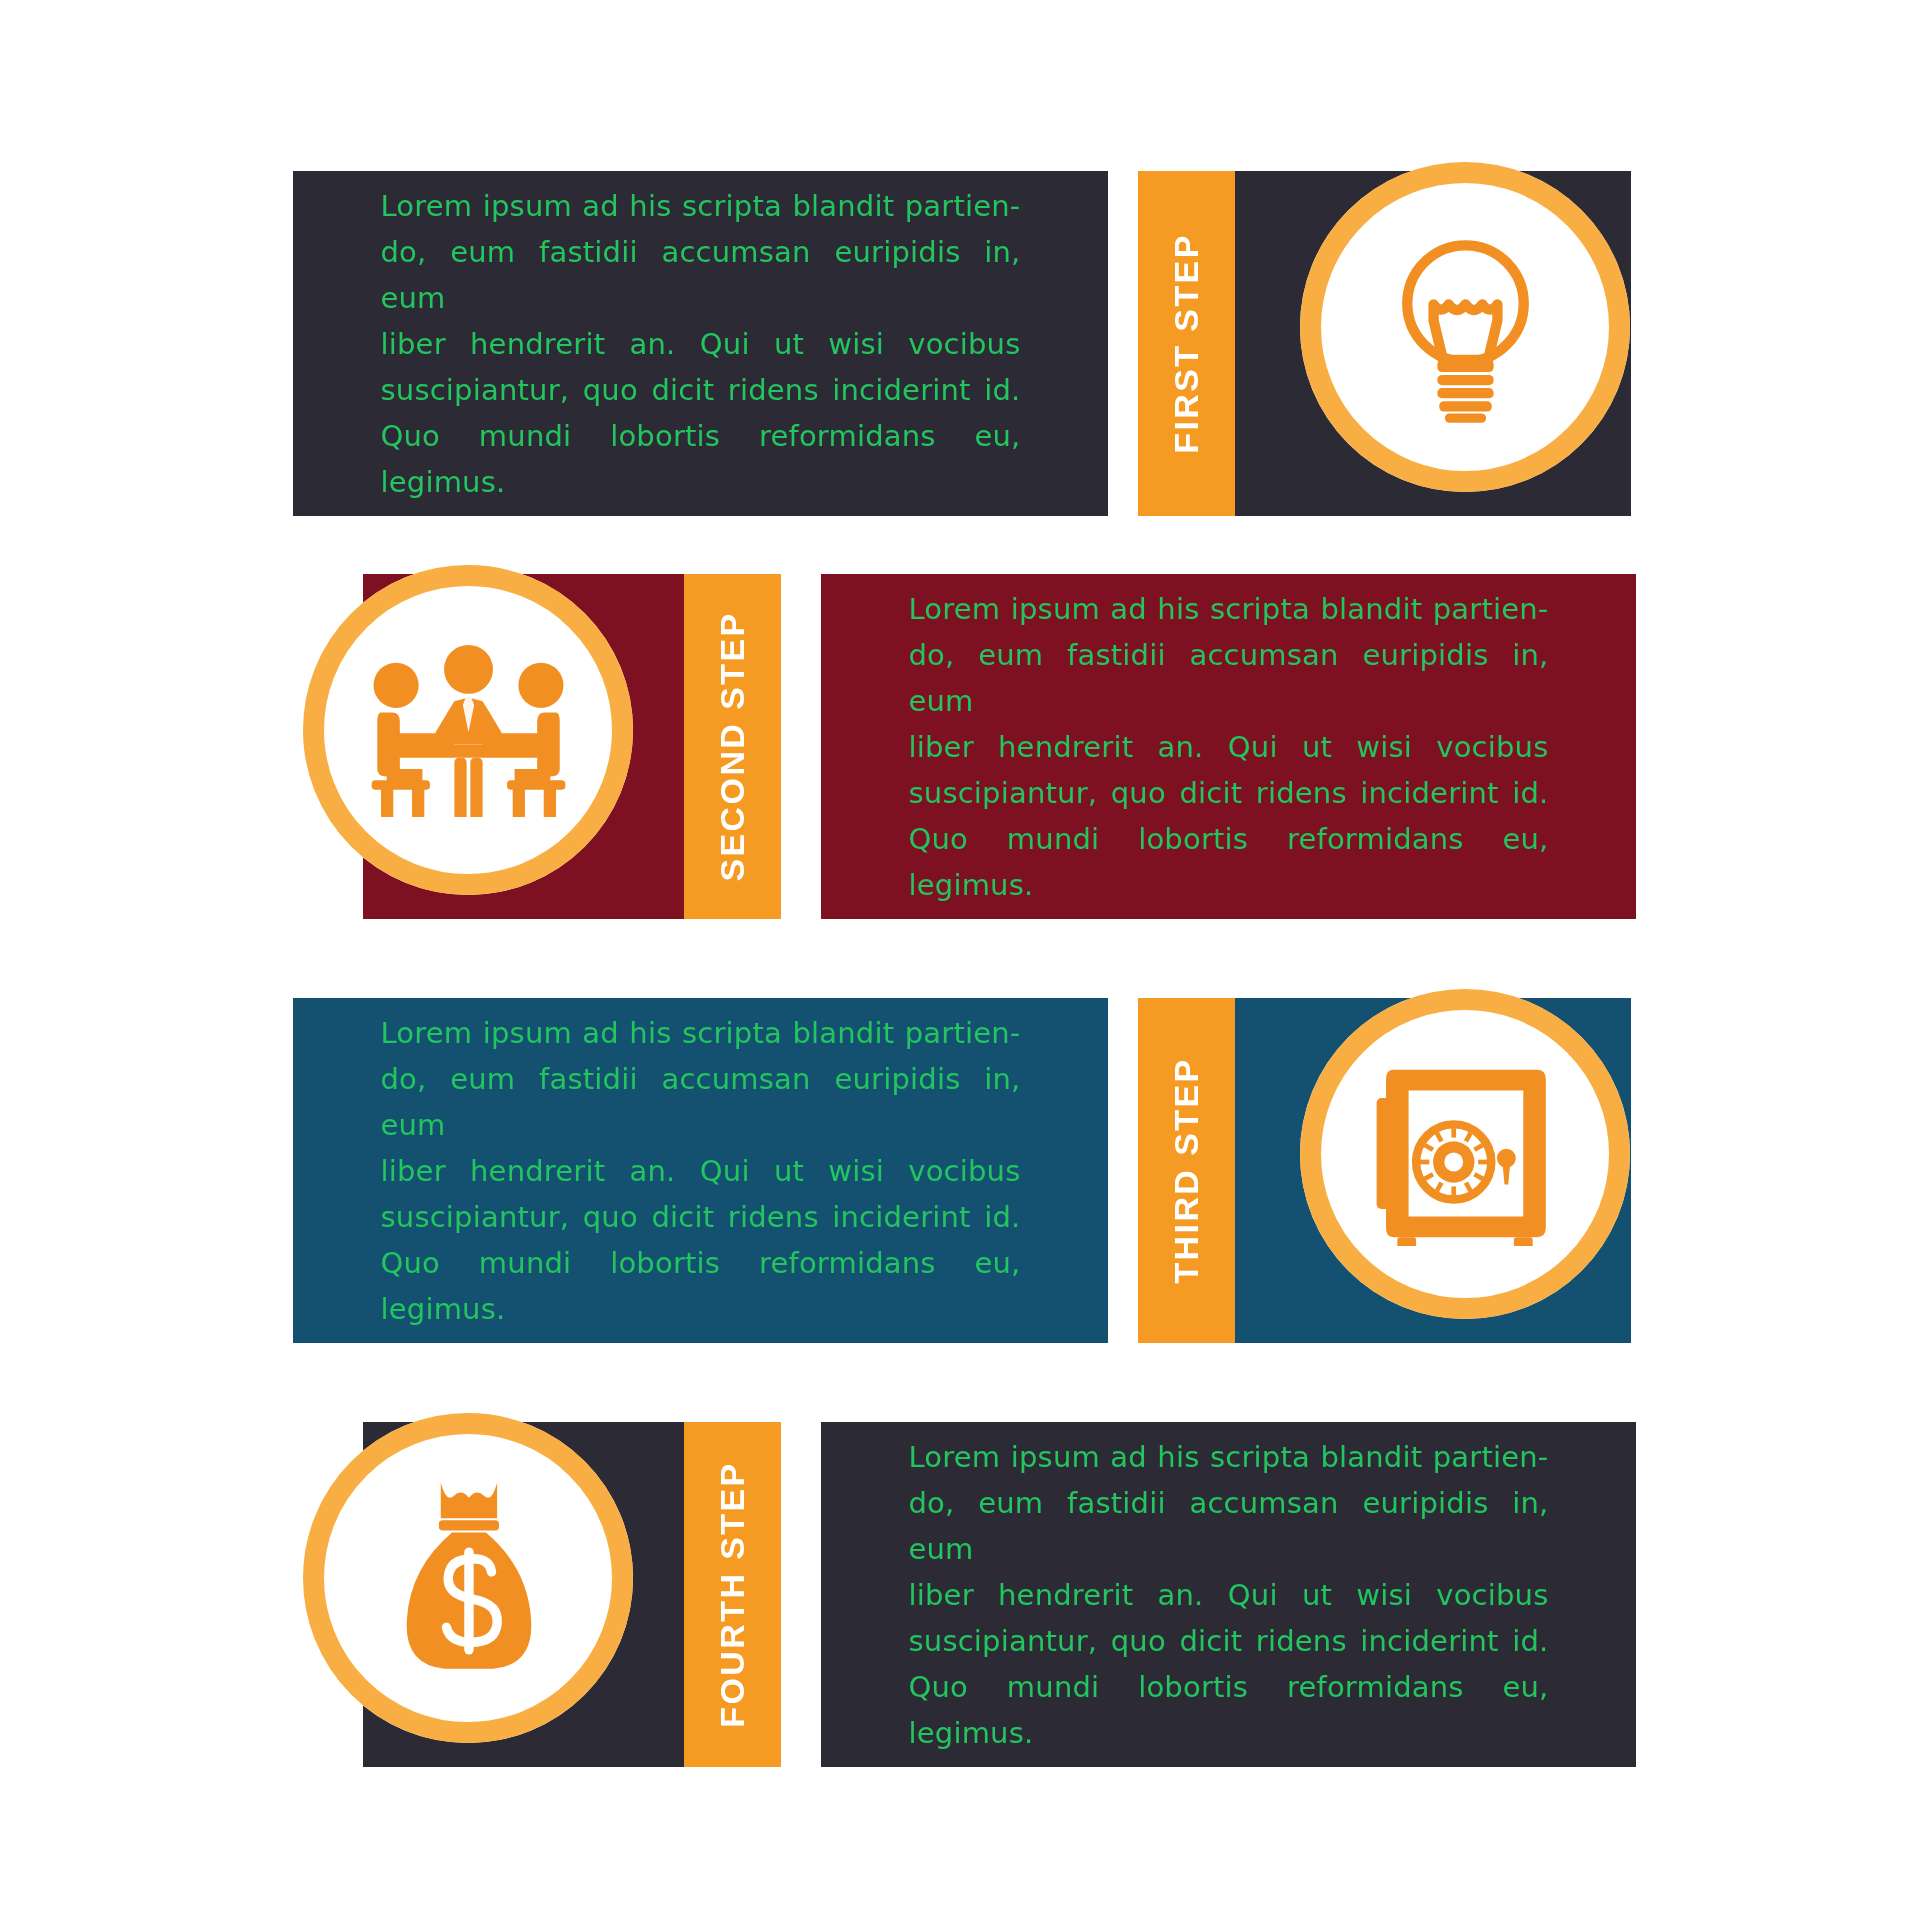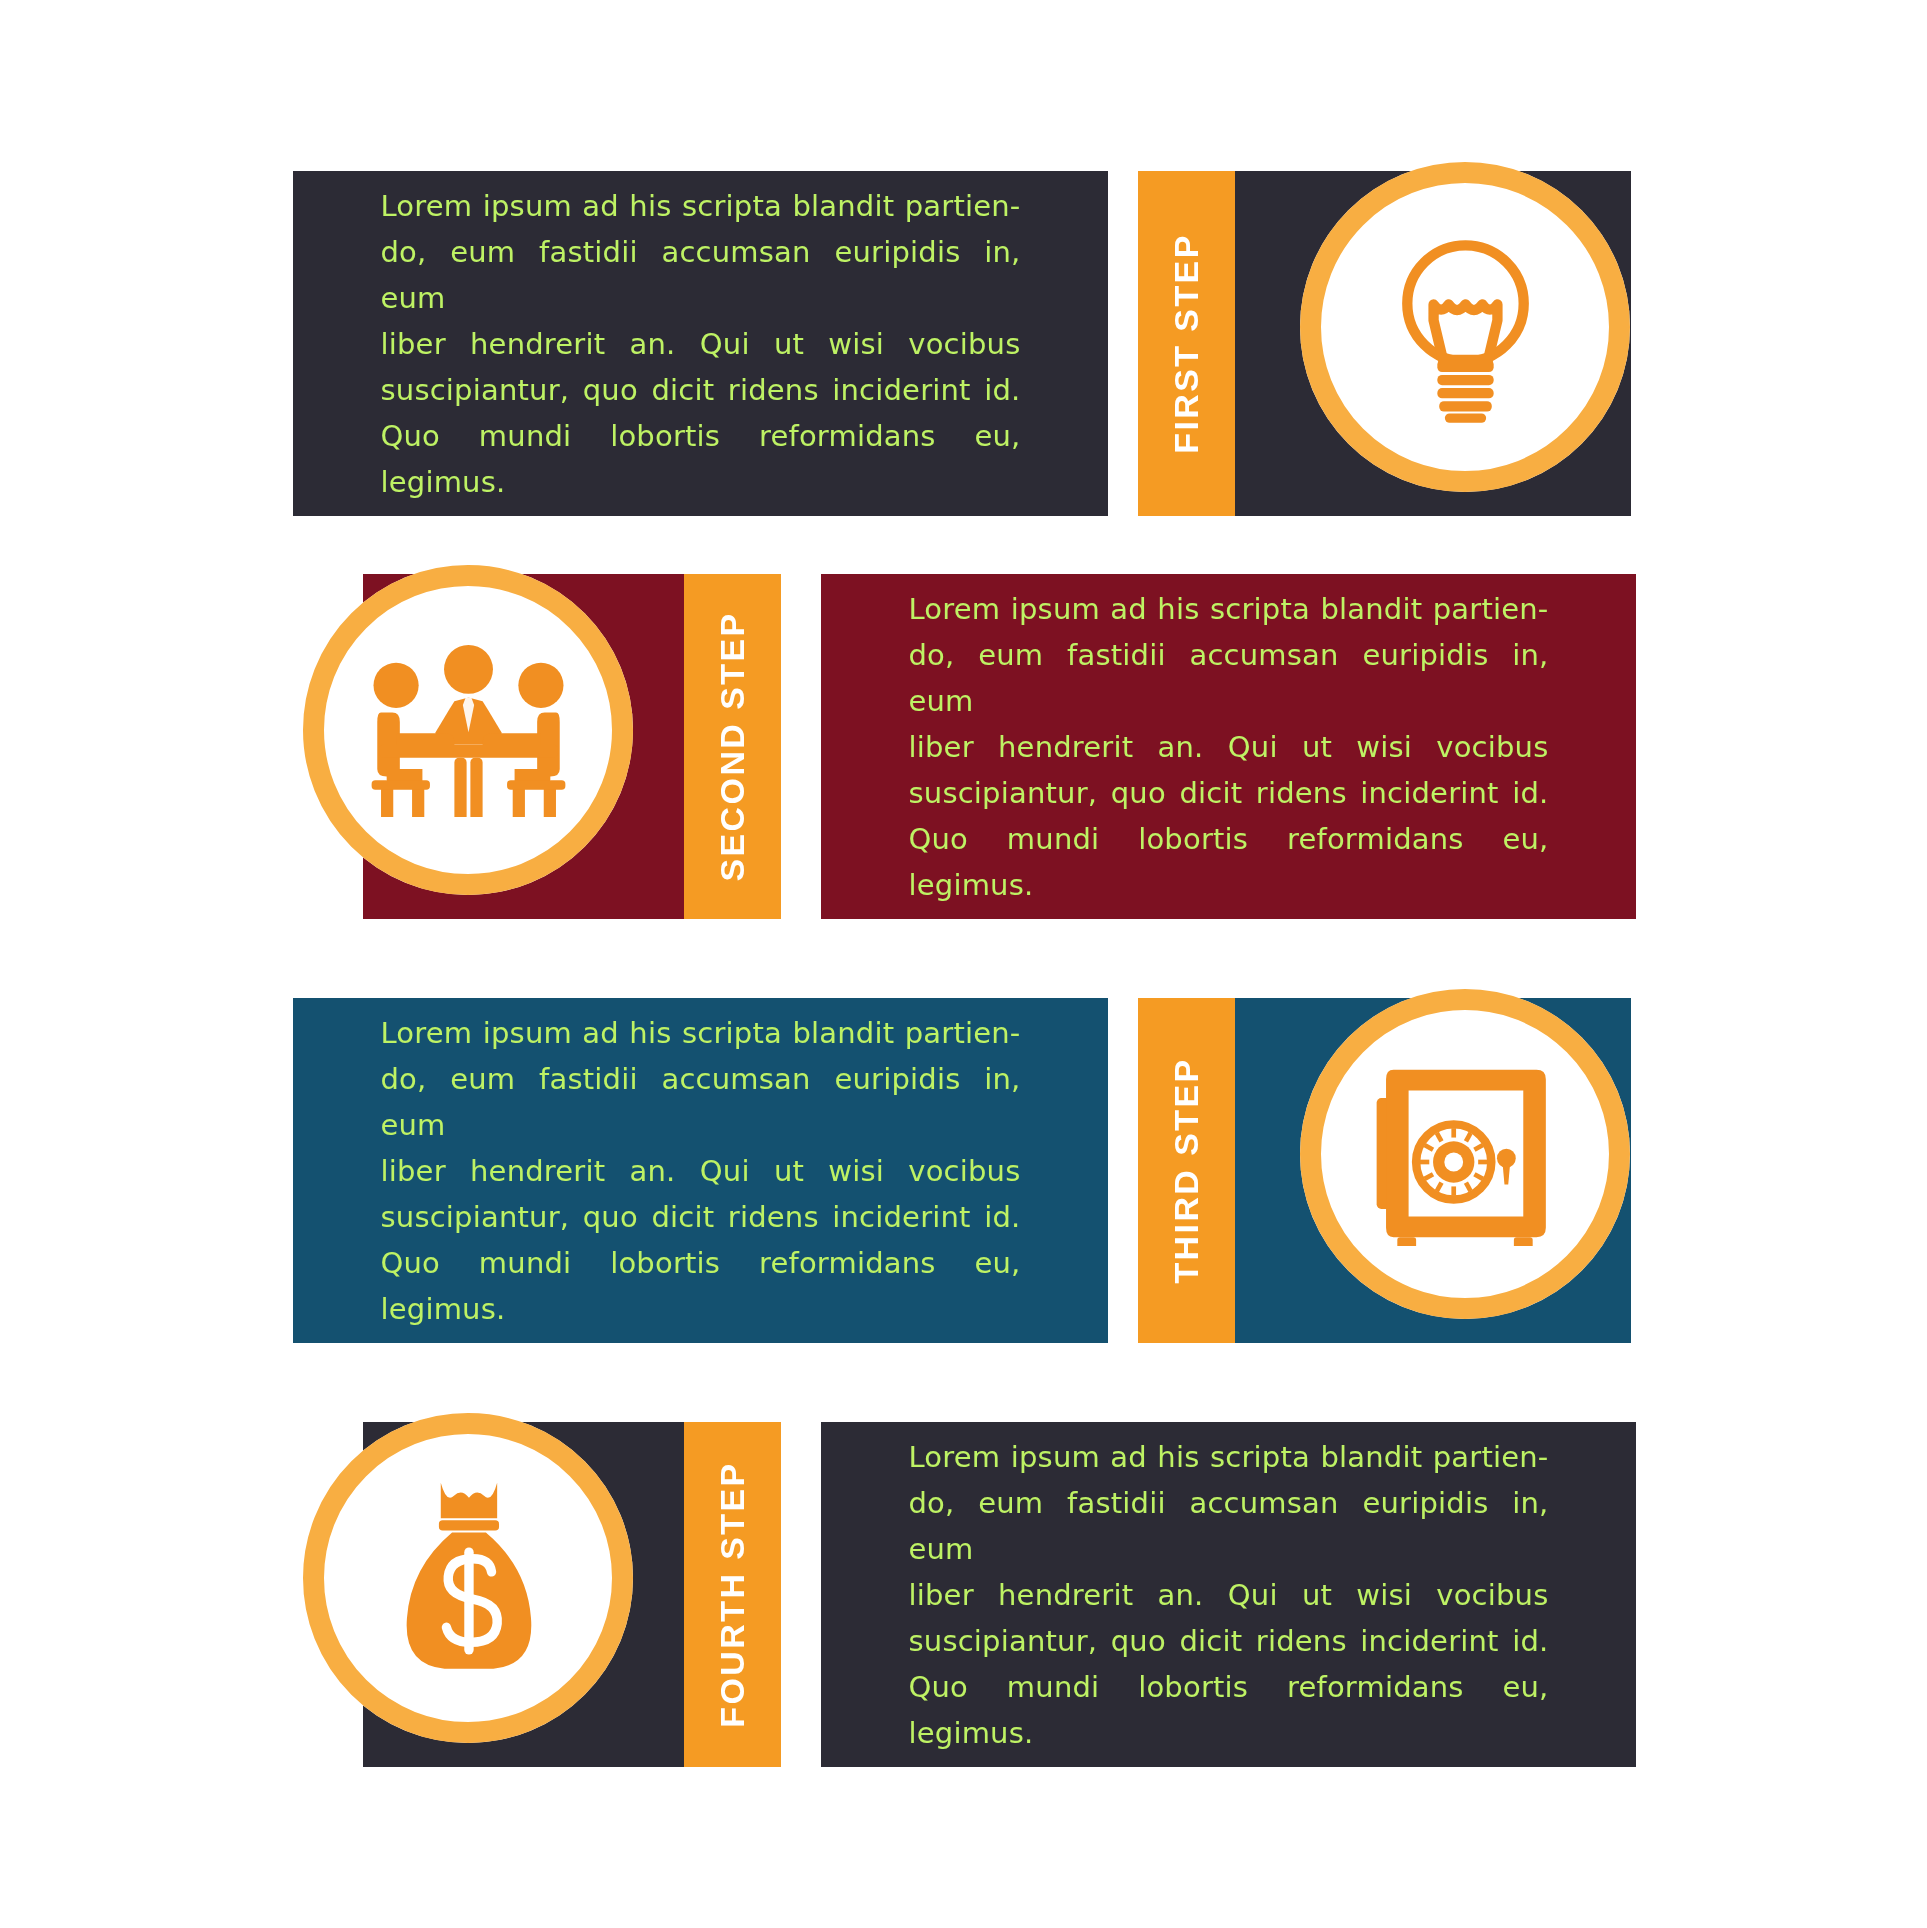--- a/index.html
+++ b/index.html
@@ -27,21 +27,21 @@
     box-sizing: border-box;
   }
 
   
   .text-panel {
     display: flex;
     align-items: center;
     justify-content: center;
   }
   .body-text {
-    color: #bef264;
+    color: #22c55e;
     font-size: 29px;
     line-height: 46px;
     text-align: justify;
     text-align-last: justify;
     font-weight: 400;
     letter-spacing: 0.2px;
     white-space: pre-line;
     font-family: "DejaVu Sans", sans-serif;
     -webkit-font-smoothing: antialiased;
   }

